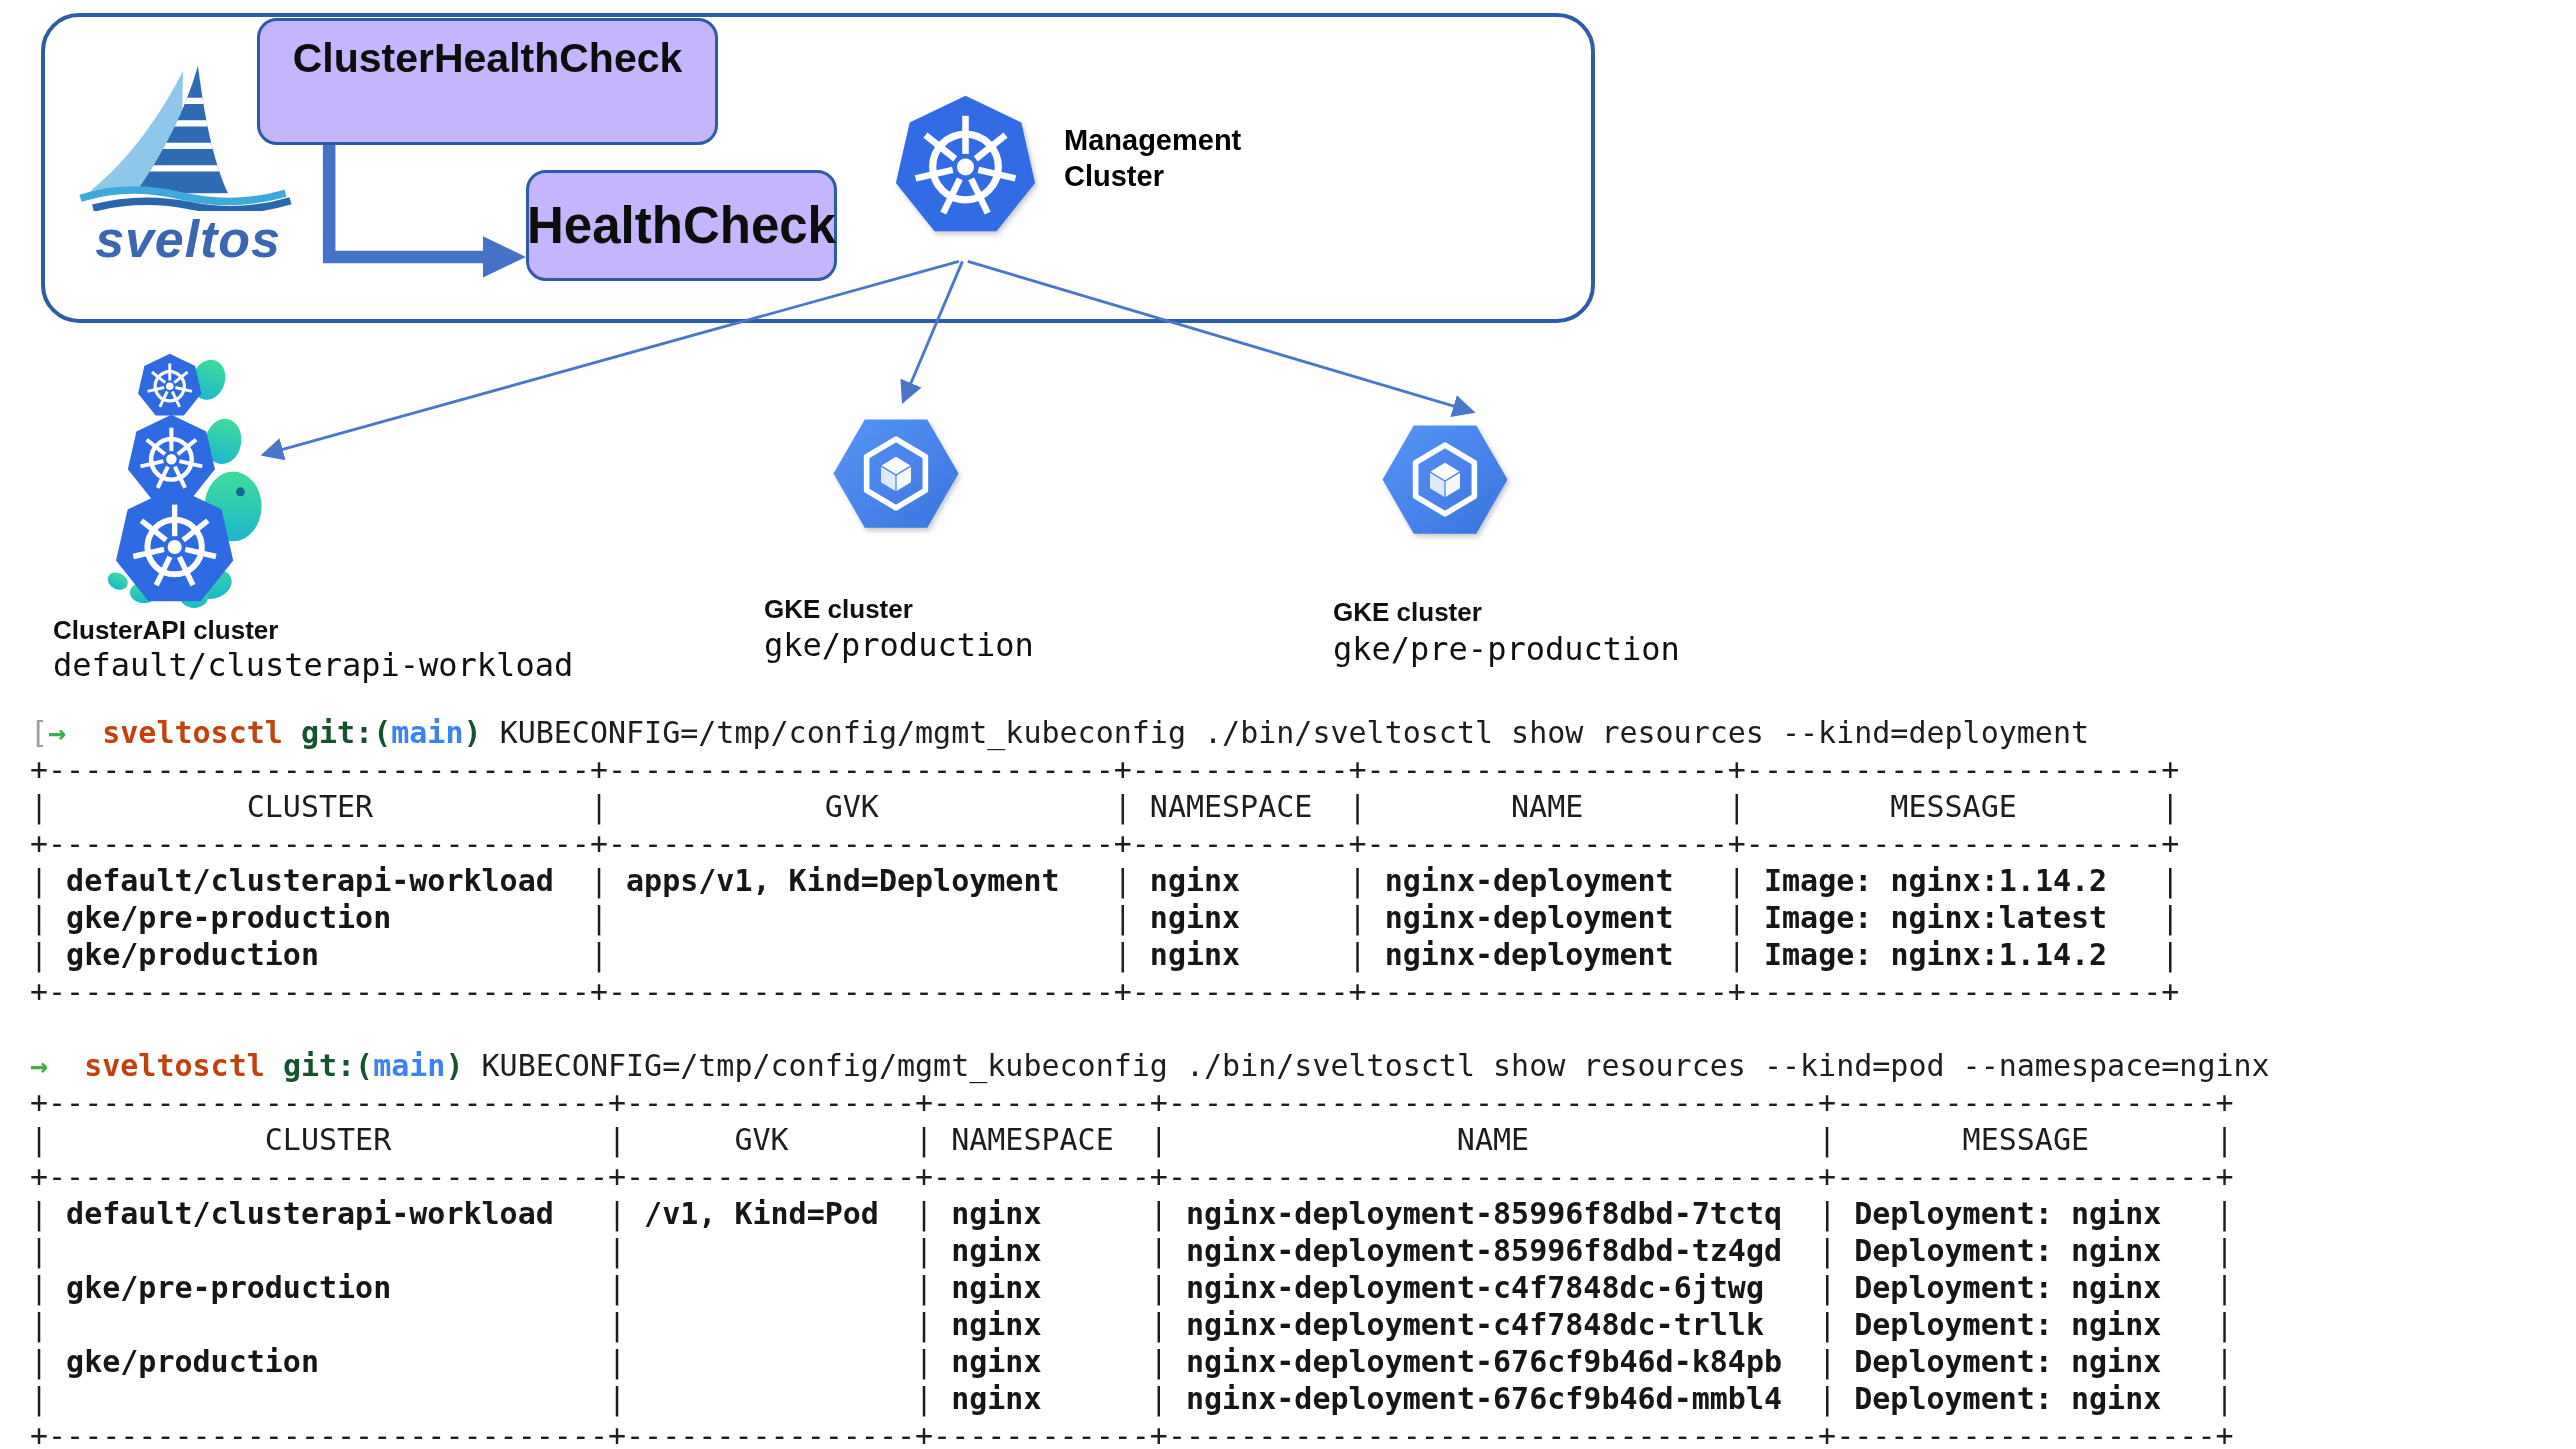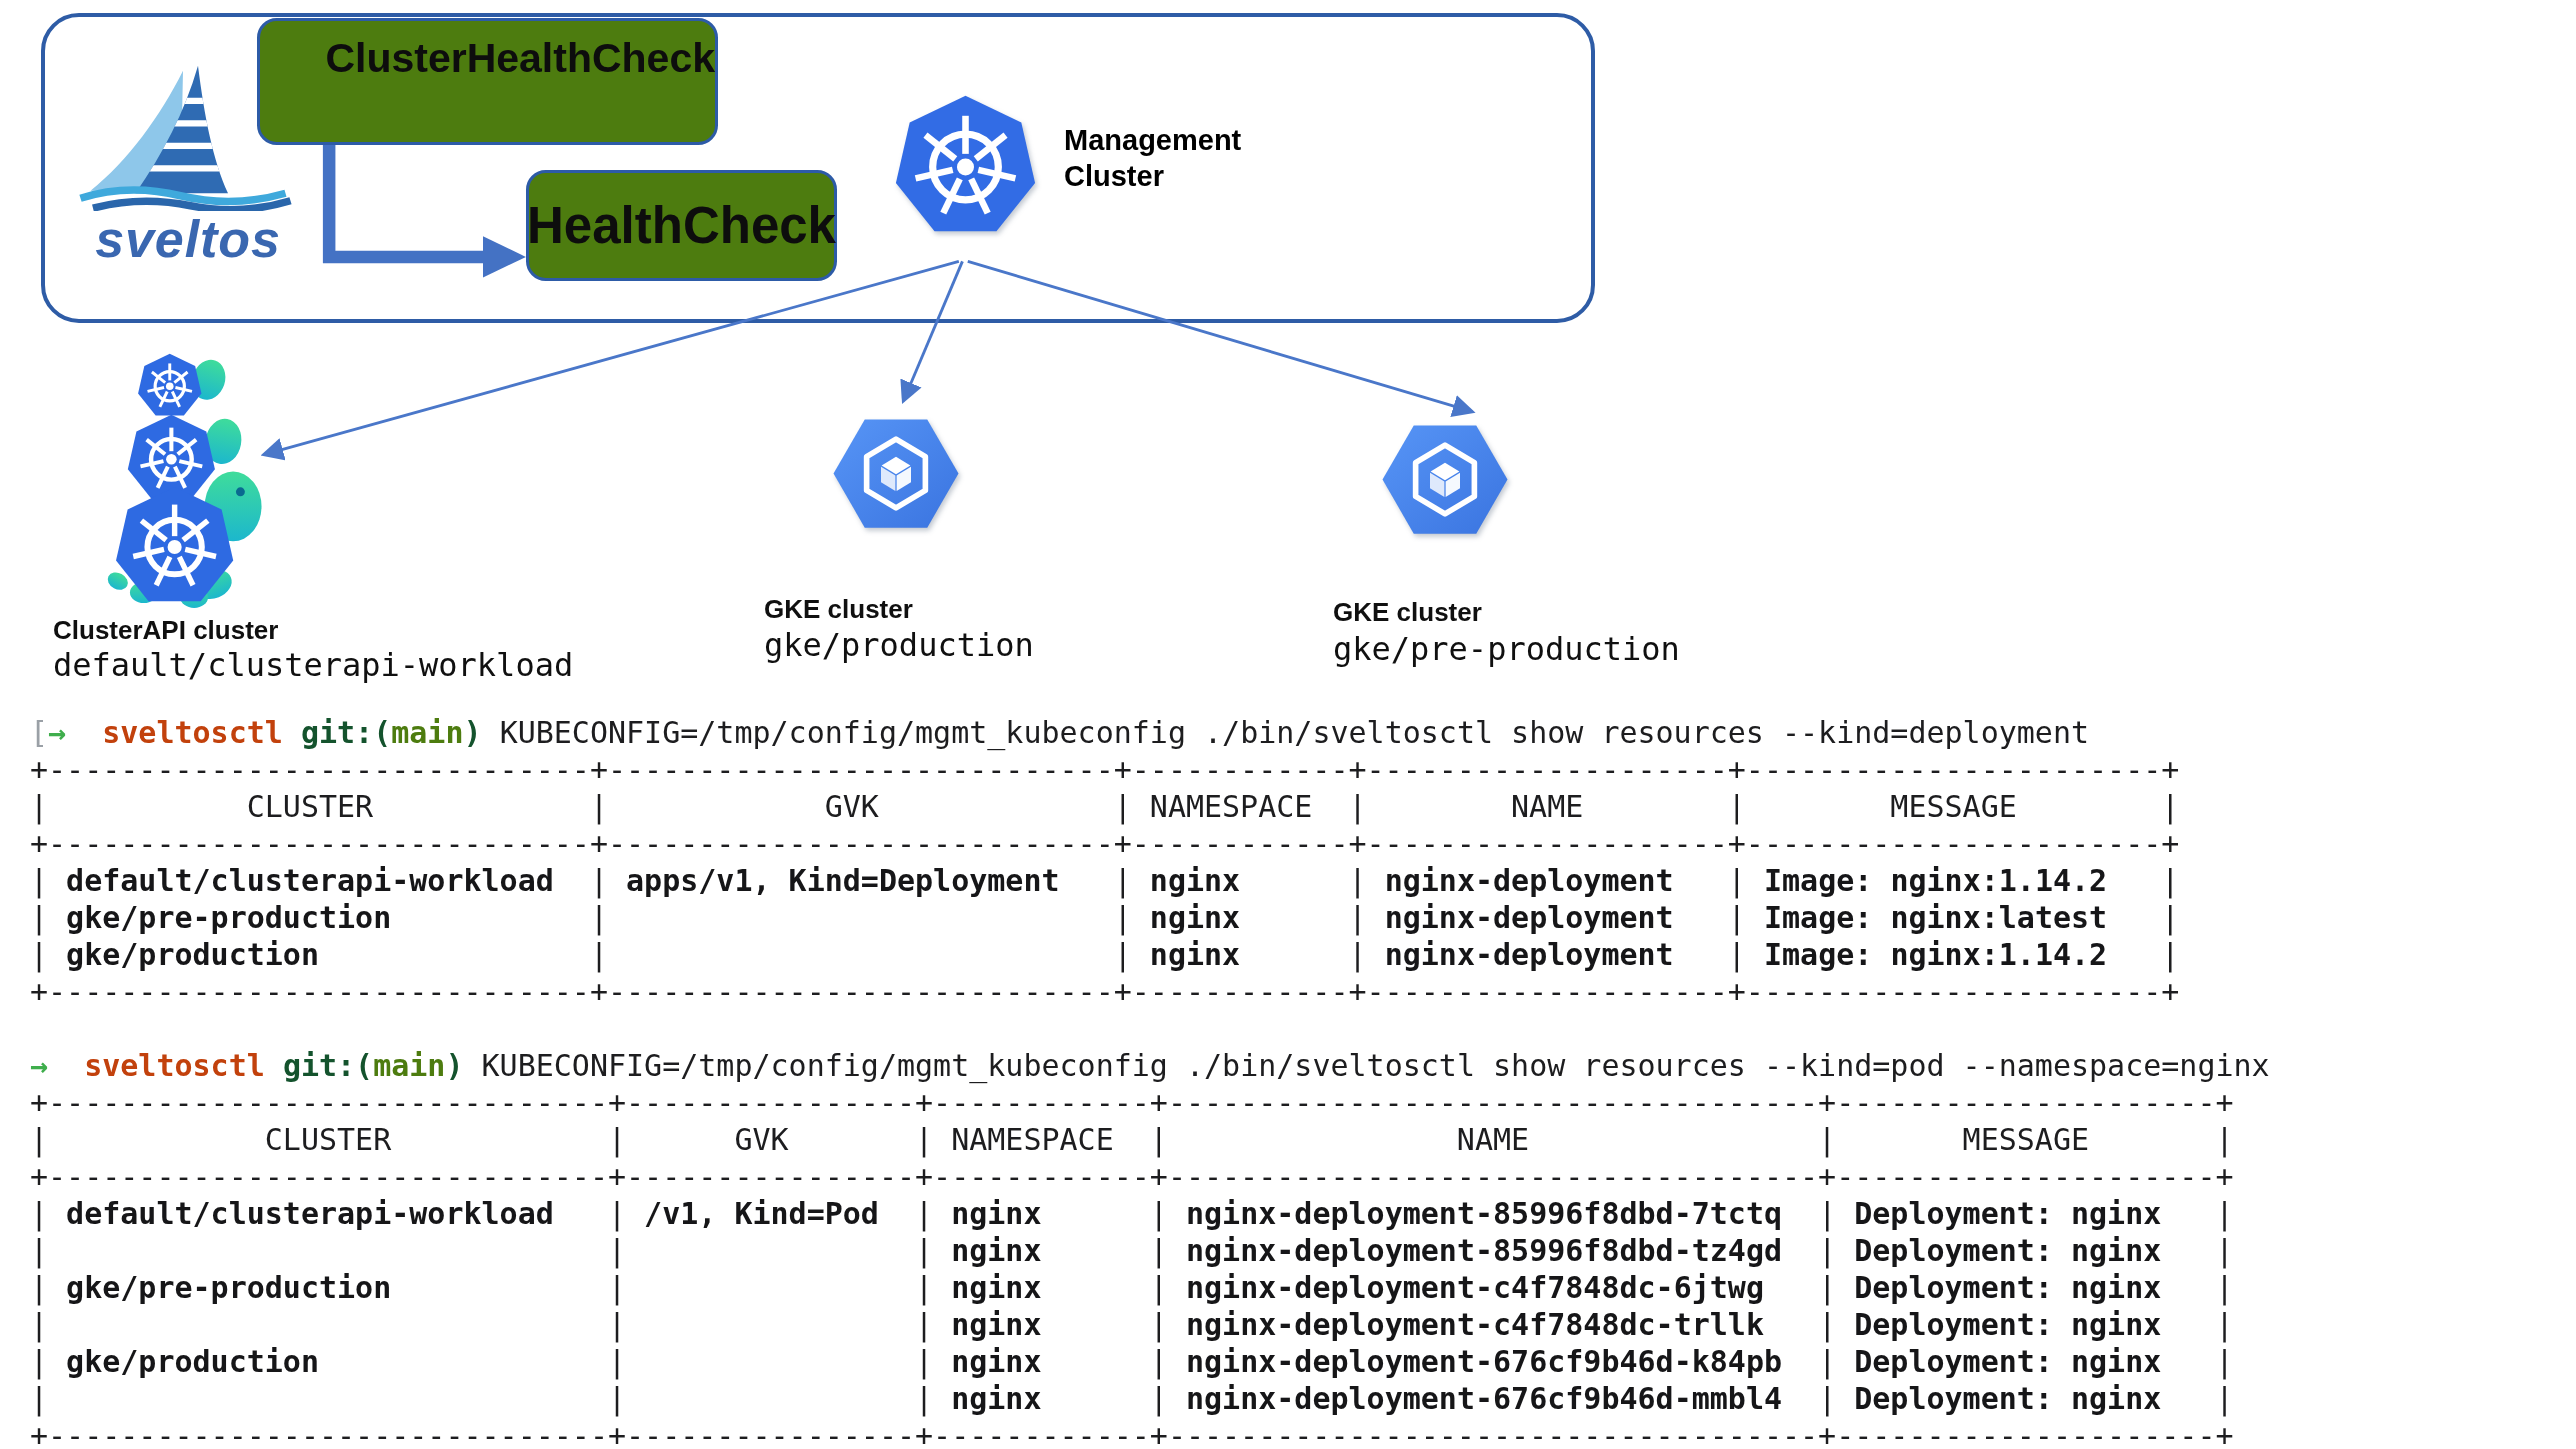--- a/index.html
+++ b/index.html
@@ -3,22 +3,22 @@
 <meta charset="utf-8">
 <style>
   html,body{margin:0;padding:0;background:#ffffff;width:2576px;height:1449px;overflow:hidden;
     font-family:"Liberation Sans",sans-serif;color:#111;}
   .abs{position:absolute;}
 
   
   #diagram{position:absolute;left:0;top:0;width:2576px;height:716px;}
   .outer-box{position:absolute;left:41px;top:12.5px;width:1546px;height:302px;
     border:4.5px solid #2e5ca6;border-radius:38px;background:#fff;}
-  .green-node{position:absolute;background:#4d7c0f;border:3.6px solid #2d5ba7;border-radius:19.7px;
-    text-align:right;font-weight:600;color:#0d0d0d;box-sizing:border-box;}
+  .green-node{position:absolute;background:#c4b5fd;border:3.6px solid #2d5ba7;border-radius:19.7px;
+    text-align:center;font-weight:600;color:#0d0d0d;box-sizing:border-box;}
   #chc-node{left:257px;top:18px;width:461px;height:127px;font-size:41px;padding-top:14.3px;}
   #hc-node{left:526px;top:170px;width:311px;height:111px;font-size:51px;display:flex;align-items:center;justify-content:center;}
   #mgmt-label{position:absolute;left:1064px;top:122px;width:286px;text-align:left;
     font-size:29px;font-weight:700;line-height:36px;color:#000;}
   .icon-shadow{filter:drop-shadow(2.7px 3.6px 2.7px rgba(40,60,90,.28));}
 
   .sveltos-logo{position:absolute;left:63px;top:63px;width:250px;text-align:center;}
   .sveltos-word{font-size:52px;font-weight:bold;font-style:italic;color:#3a67b0;letter-spacing:0.9px;margin-top:-5.4px;}
 
   .cluster-caption{position:absolute;font-size:26px;font-weight:600;color:#101010;}
@@ -28,21 +28,21 @@
   
   #terminal{position:absolute;left:30px;top:714px;width:2546px;
     font-family:"DejaVu Sans Mono","Liberation Mono",monospace;
     font-size:30px;line-height:37px;color:#1d1d1f;white-space:pre;}
   .tline{white-space:pre;}
   .tblock + .tblock{margin-top:37px;}
   .seg-bracket{color:#9aa0a6;}
   .seg-arrow{color:#3fae4c;font-weight:bold;}
   .seg-app{color:#c2410c;font-weight:bold;}
   .seg-git{color:#14532d;font-weight:bold;}
-  .seg-branch{color:#4d7c0f;font-weight:bold;}
+  .seg-branch{color:#3b82f6;font-weight:bold;}
   .seg-cmd{color:#1d1d1f;}
   .tline b{font-weight:bold;color:#161618;}
 </style>
 </head>
 <body>
 
 <div id="diagram">
 
   <svg width="0" height="0" style="position:absolute">
     <defs>

